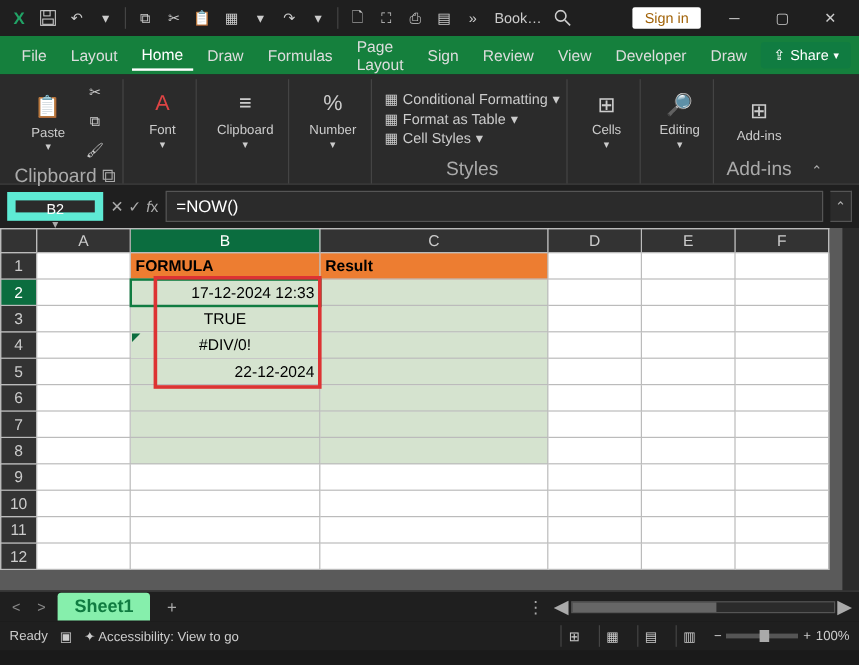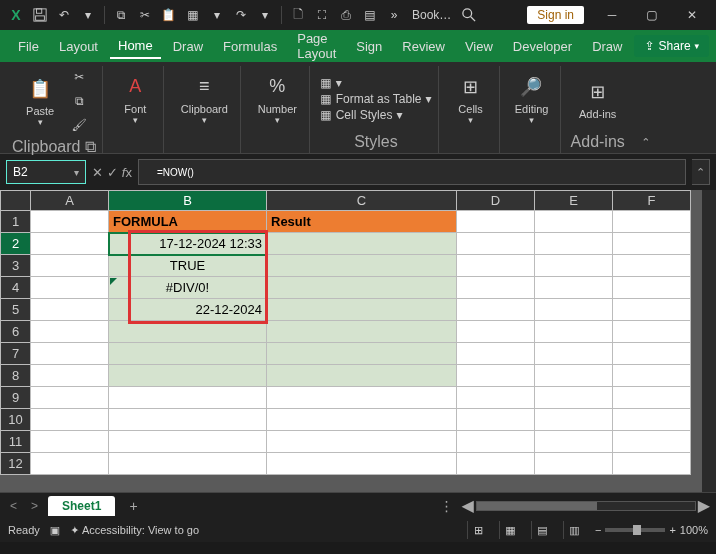--- a/index.html
+++ b/index.html
@@ -23,23 +23,23 @@
   .rgroup .rlabel { font-size: 16px; color: #aaa; padding: 2px 0; }
   .bigbtn { display: flex; flex-direction: column; align-items: center; width: 44px; color: #ccc; font-size: 11px; }
   .bigbtn .bicon { width: 28px; height: 28px; display: flex; align-items: center; justify-content: center; font-size: 18px; margin-bottom: 2px; }
   .bigbtn .caret { font-size: 9px; }
   .smallbtns { display: flex; flex-direction: column; gap: 2px; }
   .smallbtn { width: 22px; height: 22px; display: flex; align-items: center; justify-content: center; color: #ccc; font-size: 12px; }
   .stylelist { display: flex; flex-direction: column; gap: 2px; font-size: 12px; color: #ccc; }
   .stylelist div { display: flex; align-items: center; gap: 4px; }
   .ribbon-collapse { width: 22px; display: flex; align-items: flex-end; justify-content: center; color: #aaa; font-size: 11px; padding-bottom: 4px; }
   .formulabar { height: 36px; background: #1f1f1f; display: flex; align-items: center; padding: 4px 6px; gap: 6px; }
-  .namebox { width: 80px; height: 24px; background: #2b2b2b; border: 1px solid #5eead4; display: flex; align-items: center; padding: 0 6px; font-size: 12px; color: #fff; justify-content: space-between; }
+  .namebox { width: 80px; height: 24px; background: #2b2b2b; border: 7px solid #5eead4; display: flex; align-items: center; padding: 0 6px; font-size: 12px; color: #fff; justify-content: space-between; flex-direction: column; }
   .fb-icons { display: flex; gap: 4px; color: #aaa; font-size: 13px; }
-  .fb-input { flex: 1; height: 26px; background: #2b2b2b; border: 1px solid #555; display: flex; align-items: center; padding: 0 18px; font-size: 10px; color: #fff; position: relative; }
+  .fb-input { flex: 1; height: 26px; background: #2b2b2b; border: 1px solid #555; display: flex; align-items: center; padding: 0 8px; font-size: 14px; color: #fff; position: relative; }
   .fb-expand { width: 18px; height: 26px; display: flex; align-items: center; justify-content: center; color: #aaa; font-size: 11px; background: #2b2b2b; border: 1px solid #555; border-left: none; }
   .gridwrap { height: 302px; background: #5a5a5a; display: flex; }
   .gridinner { flex: 1; overflow: hidden; position: relative; }
   table.grid { border-collapse: collapse; background: #fff; }
   table.grid th, table.grid td { border: 1px solid #bbb; font-size: 13px; text-align: center; }
   table.grid th { background: #333; color: #ccc; font-weight: normal; height: 20px; }
   table.grid .rowhdr { background: #333; color: #ccc; width: 30px; height: 22px; }
   table.grid .corner { background: #333; width: 30px; }
   table.grid td { height: 22px; background: #fff; color: #000; }
   .colB { width: 158px; }
@@ -49,21 +49,21 @@
   .cell-green { background: #d5e3cf !important; }
   .cell-right { text-align: right !important; padding-right: 4px; }
   .cell-center { text-align: center !important; }
   .sel-cell { outline: 2px solid #107c41; outline-offset: -1px; }
   .errtri { position: relative; }
   .errtri::before { content: ""; position: absolute; left: 1px; top: 1px; width: 0; height: 0; border-top: 7px solid #0b6d3f; border-right: 7px solid transparent; }
   .redbox { position: absolute; border: 3px solid #d33; pointer-events: none; }
   .vscroll { width: 14px; background: #2b2b2b; }
   .sheettabs { height: 26px; background: #1f1f1f; display: flex; align-items: center; padding: 0 6px; gap: 6px; border-top: 1px solid #444; }
   .sheettabs .nav { color: #888; font-size: 12px; padding: 0 4px; }
-  .sheettabs .stab { background: #ffffff; color: #107c41; padding: 3px 14px; font-size: 12px; border-radius: 3px 3px 0 0; font-weight: 600; }
+  .sheettabs .stab { background: #86efac; color: #107c41; padding: 3px 14px; font-size: 15px; border-radius: 3px 3px 0 0; font-weight: 600; }
   .sheettabs .addtab { color: #aaa; font-size: 14px; padding: 0 8px; }
   .sheettabs .hscroll { flex: 1; display: flex; align-items: center; justify-content: flex-end; gap: 2px; }
   .sheettabs .hscroll .track { width: 220px; height: 10px; background: #2b2b2b; border: 1px solid #555; position: relative; }
   .sheettabs .hscroll .thumb { position: absolute; left: 0; top: 0; bottom: 0; width: 120px; background: #666; }
   .sheettabs .dots { color: #aaa; font-size: 14px; margin: 0 6px; }
   .statusbar { height: 24px; background: #1f1f1f; display: flex; align-items: center; padding: 0 8px; font-size: 11px; color: #ccc; gap: 10px; }
   .statusbar .flex-grow { flex: 1; }
   .statusbar .viewbtn { width: 22px; height: 18px; display: flex; align-items: center; justify-content: center; border-left: 1px solid #444; }
   .statusbar .zoom { display: flex; align-items: center; gap: 4px; }
   .statusbar .zoom .slider { width: 60px; height: 4px; background: #555; position: relative; }
@@ -177,21 +177,21 @@
         <span>Number</span>
         <span class="caret">▾</span>
       </div>
     </div>
     <div class="rlabel">&nbsp;</div>
   </div>
 
   <div class="rgroup">
     <div class="rbody">
       <div class="stylelist">
-        <div><span>▦</span>  ▾</div>
+        <div><span>▦</span> <span>Conditional Formatting</span> ▾</div>
         <div><span>▦</span> <span>Format as Table</span> ▾</div>
         <div><span>▦</span> <span>Cell Styles</span> ▾</div>
       </div>
     </div>
     <div class="rlabel">Styles</div>
   </div>
 
   <div class="rgroup">
     <div class="rbody">
       <div class="bigbtn">

